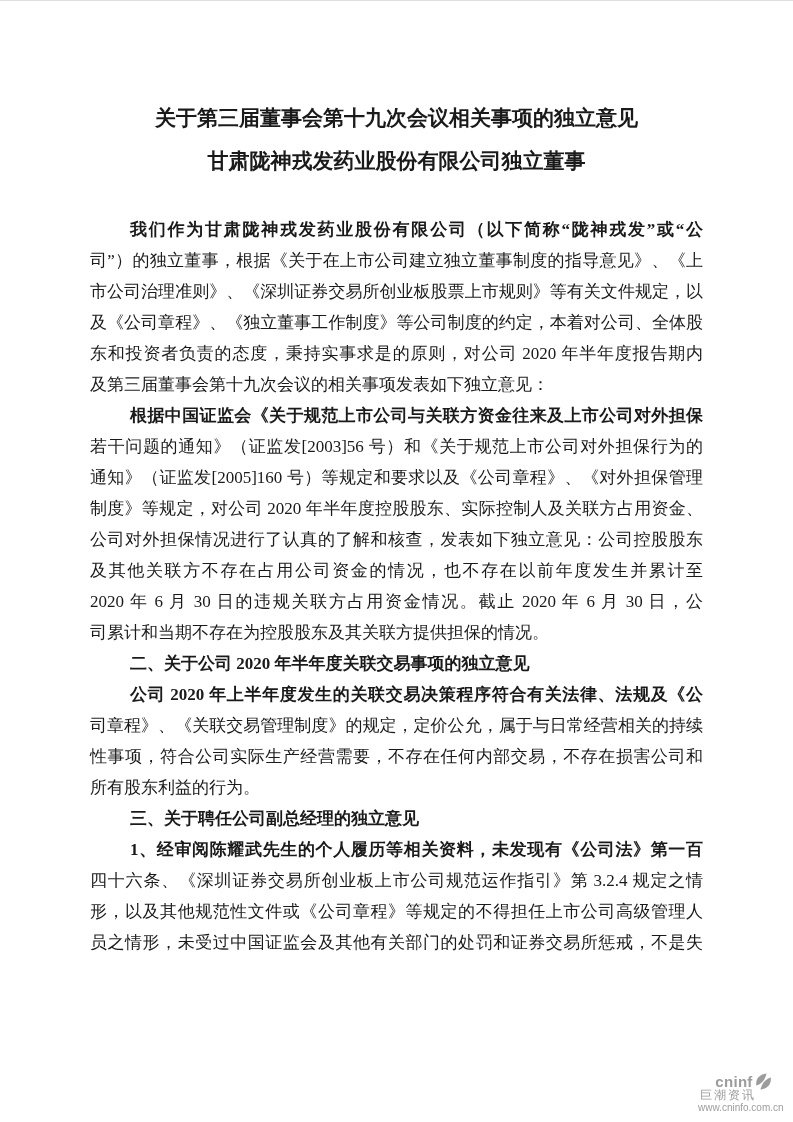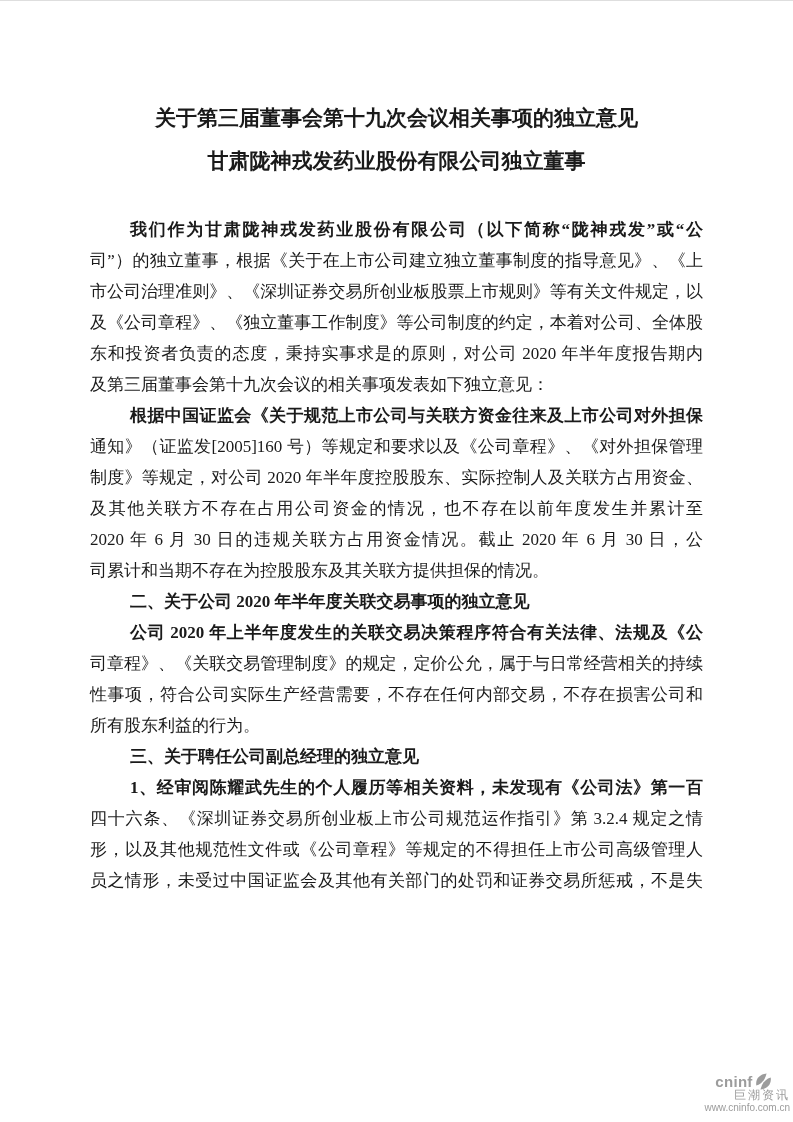--- a/index.html
+++ b/index.html
@@ -34,21 +34,21 @@
   .line.indent { text-indent: 40px; font-weight: bold; }
   .line.full {
     text-align: justify;
     text-align-last: justify;
   }
   .cninfo-logo {
     position: absolute;
     right: 3px;
     bottom: 8px;
     width: 92px;
-    text-align: right;
+    text-align: left;
     font-family: "Liberation Sans", "DejaVu Sans", sans-serif;
     color: #9c9c9c;
     user-select: none;
   }
   .brand-row {
     display: flex;
     align-items: center;
     justify-content: center;
     gap: 1px;
     height: 17px;
@@ -86,22 +86,24 @@
       <div class="block paragraph">
         <div class="line indent full">我们作为甘肃陇神戎发药业股份有限公司（以下简称“陇神戎发”或“公</div>
         <div class="line full">司”）的独立董事，根据《关于在上市公司建立独立董事制度的指导意见》、《上</div>
         <div class="line full">市公司治理准则》、《深圳证券交易所创业板股票上市规则》等有关文件规定，以</div>
         <div class="line full">及《公司章程》、《独立董事工作制度》等公司制度的约定，本着对公司、全体股</div>
         <div class="line full">东和投资者负责的态度，秉持实事求是的原则，对公司 2020 年半年度报告期内</div>
         <div class="line">及第三届董事会第十九次会议的相关事项发表如下独立意见：</div>
       </div>
       <div class="block paragraph">
         <div class="line indent full">根据中国证监会《关于规范上市公司与关联方资金往来及上市公司对外担保</div>
+        <div class="line full">若干问题的通知》（证监发[2003]56 号）和《关于规范上市公司对外担保行为的</div>
         <div class="line full">通知》（证监发[2005]160 号）等规定和要求以及《公司章程》、《对外担保管理</div>
         <div class="line full">制度》等规定，对公司 2020 年半年度控股股东、实际控制人及关联方占用资金、</div>
+        <div class="line full">公司对外担保情况进行了认真的了解和核查，发表如下独立意见：公司控股股东</div>
         <div class="line full">及其他关联方不存在占用公司资金的情况，也不存在以前年度发生并累计至</div>
         <div class="line full">2020 年 6 月 30 日的违规关联方占用资金情况。截止 2020 年 6 月 30 日，公</div>
         <div class="line">司累计和当期不存在为控股股东及其关联方提供担保的情况。</div>
       </div>
       <div class="block heading">
         <div class="line indent">二、关于公司 2020 年半年度关联交易事项的独立意见</div>
       </div>
       <div class="block paragraph">
         <div class="line indent full">公司 2020 年上半年度发生的关联交易决策程序符合有关法律、法规及《公</div>
         <div class="line full">司章程》、《关联交易管理制度》的规定，定价公允，属于与日常经营相关的持续</div>

